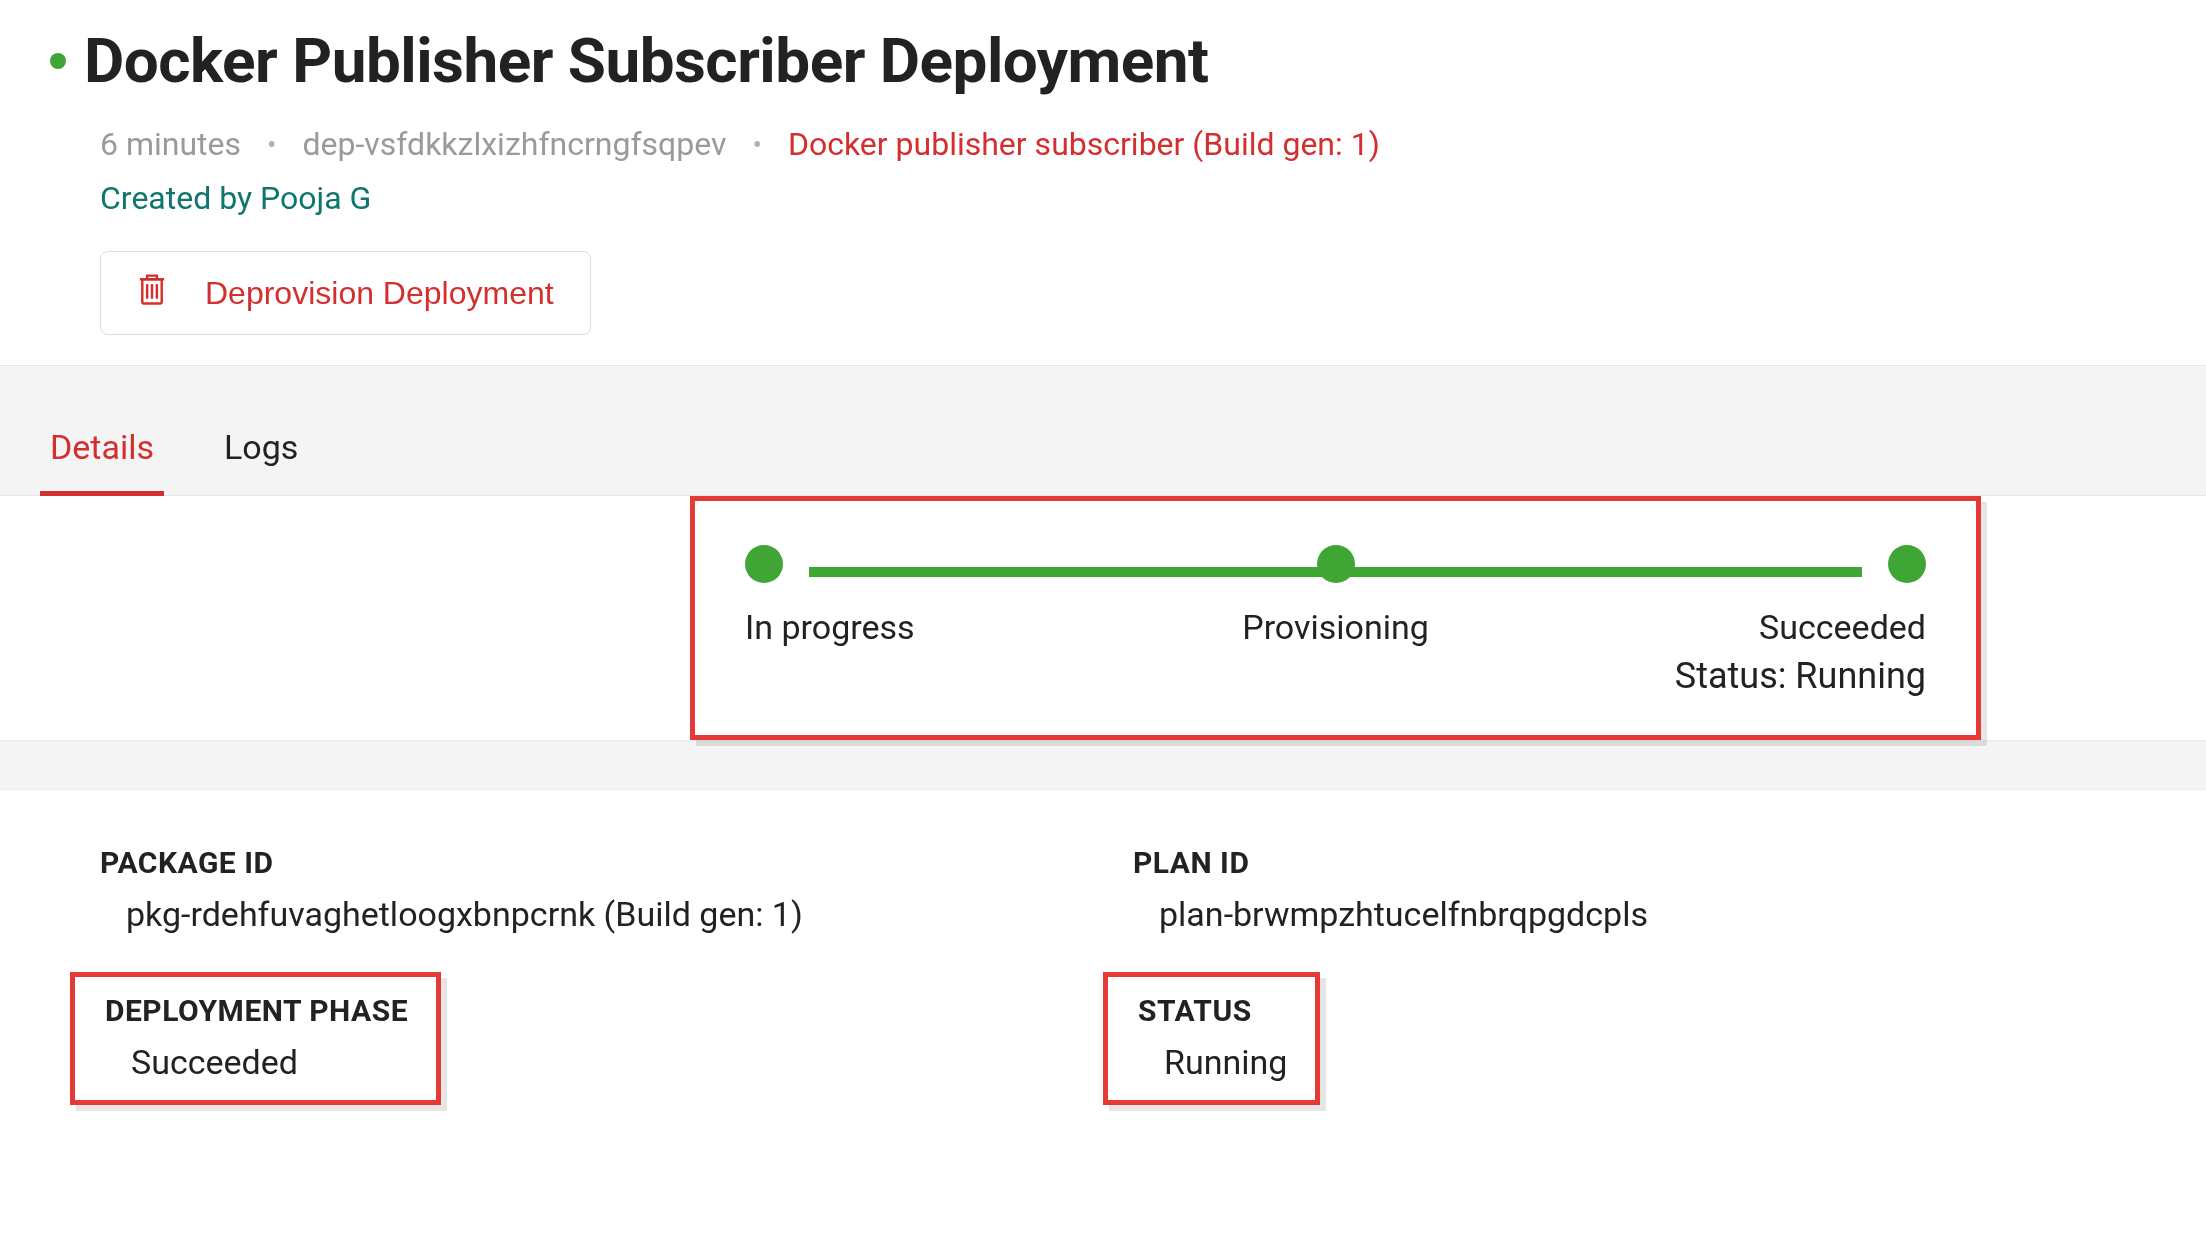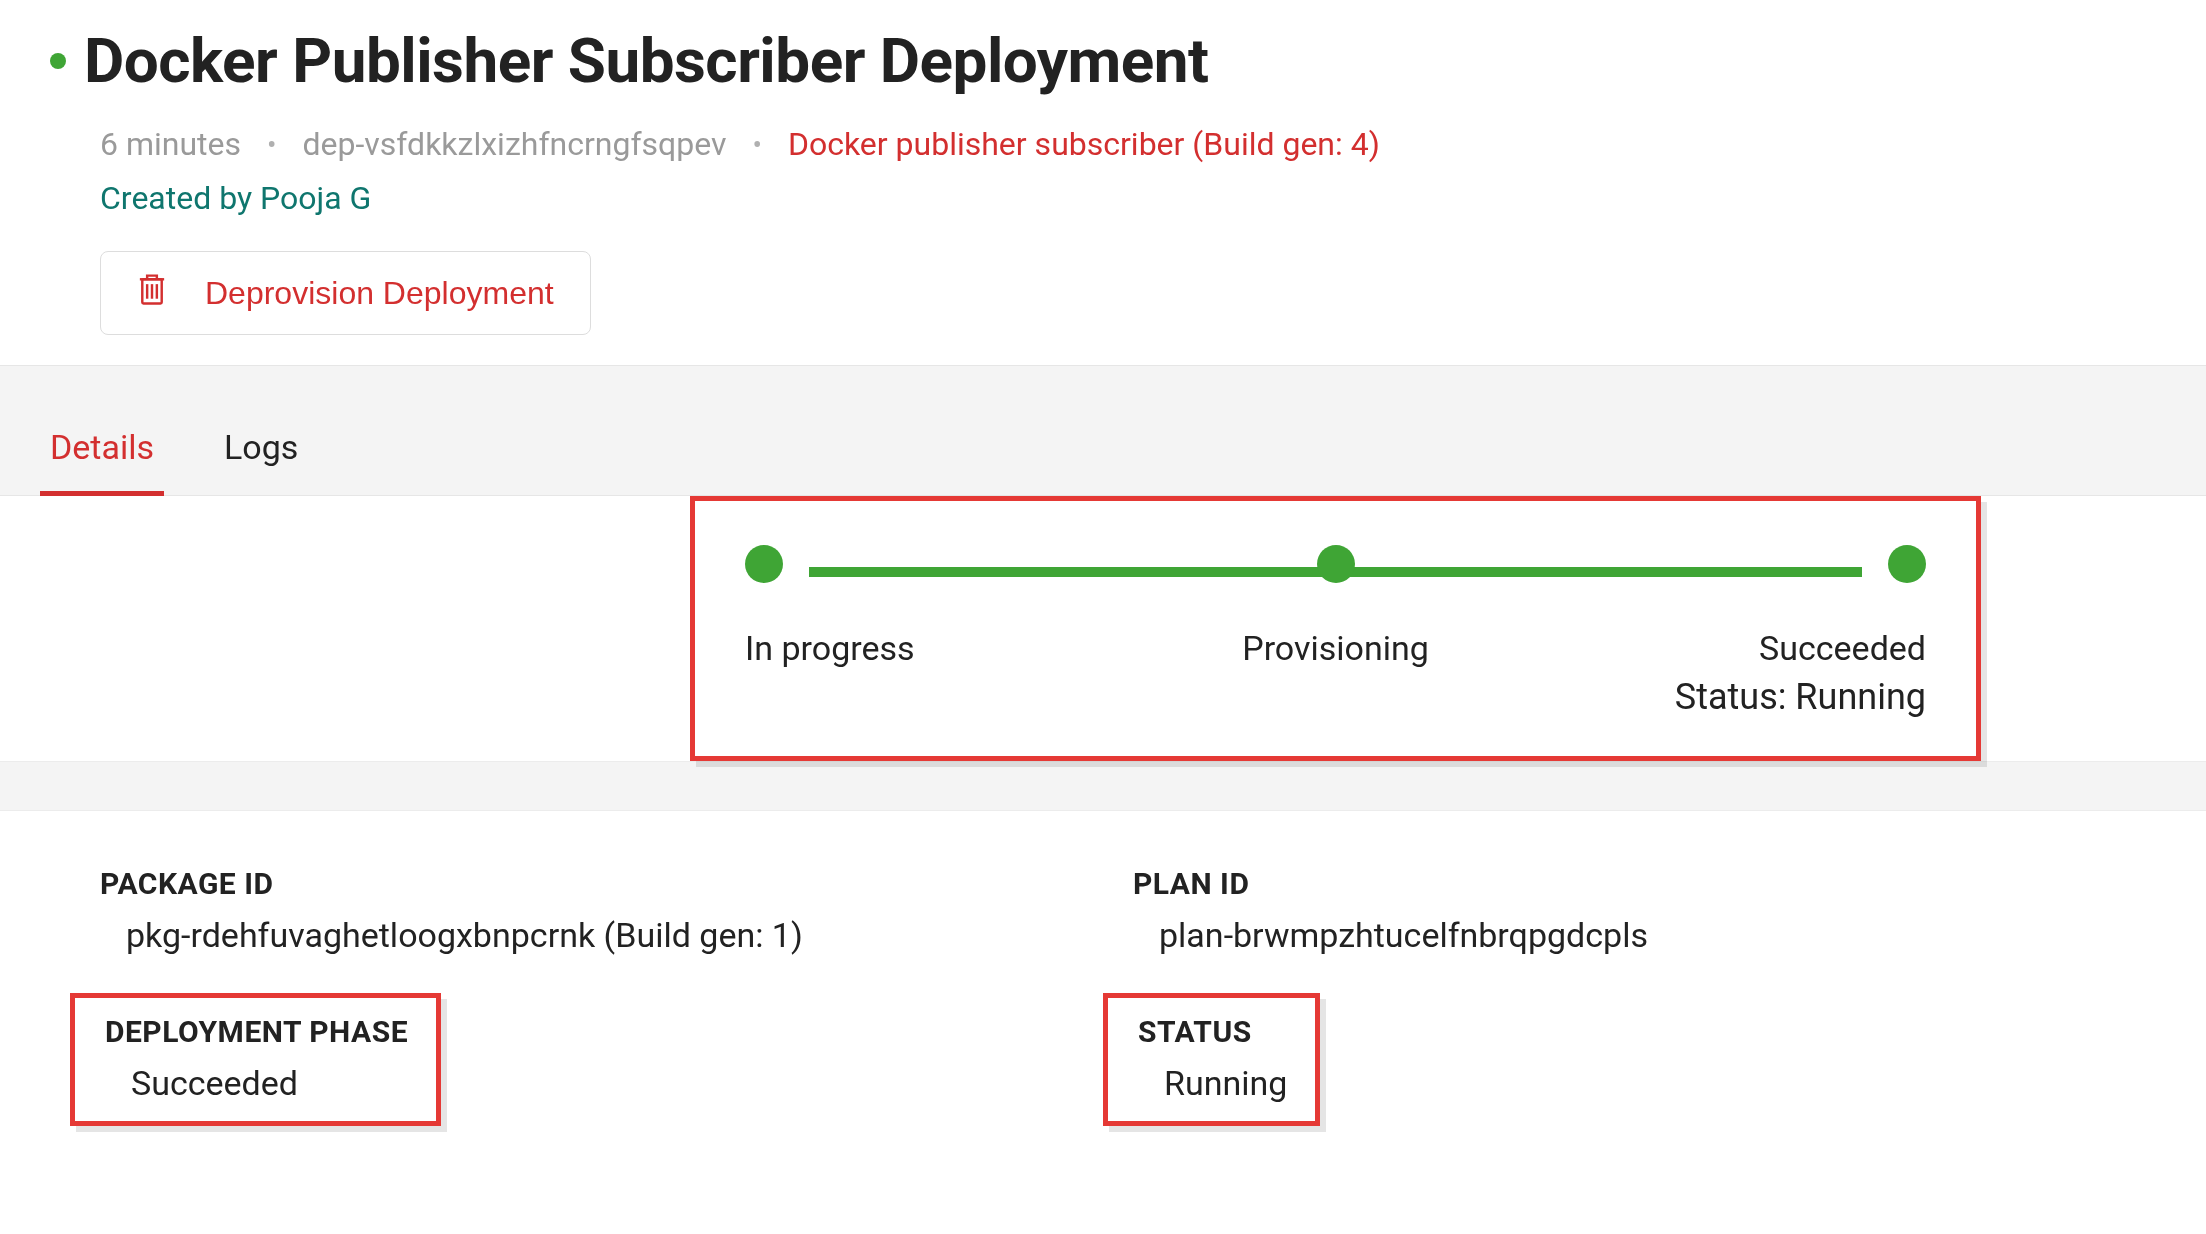--- a/index.html
+++ b/index.html
@@ -149,21 +149,21 @@
   .node:last-child  { align-items: flex-end; }
   .node-dot {
     width: 38px;
     height: 38px;
     border-radius: 50%;
     background: #3fa535;
     z-index: 2;
     position: relative;
   }
   .node-label {
-    margin-top: 31px;
+    margin-top: 10px;
     font-size: 34px;
     color: #222;
     white-space: nowrap;
   }
   .node-sub {
     margin-top: 8px;
     font-size: 36px;
     color: #222;
     white-space: nowrap;
   }
@@ -214,21 +214,21 @@
 <div class="header">
   <div class="title-row">
     <div class="status-dot"></div>
     <h1 class="page-title">Docker Publisher Subscriber Deployment</h1>
   </div>
   <div class="meta-line">
     <span>6 minutes</span>
     <span class="meta-dot">•</span>
     <span>dep-vsfdkkzlxizhfncrngfsqpev</span>
     <span class="meta-dot">•</span>
-    <span class="meta-link">Docker publisher subscriber (Build gen: 4)</span>
+    <span class="meta-link">Docker publisher subscriber (Build gen: 1)</span>
   </div>
   <div class="created-line">Created by Pooja G</div>
   <button class="deprovision-btn">
     <span class="trash-icon">
       <svg viewBox="0 0 24 28">
         <rect x="4" y="6" width="16" height="20" rx="1"></rect>
         <line x1="8" y1="10" x2="8" y2="22"></line>
         <line x1="12" y1="10" x2="12" y2="22"></line>
         <line x1="16" y1="10" x2="16" y2="22"></line>
         <line x1="2" y1="6" x2="22" y2="6"></line>

